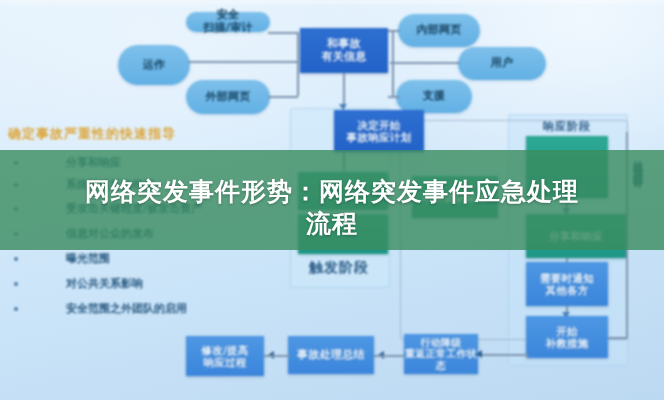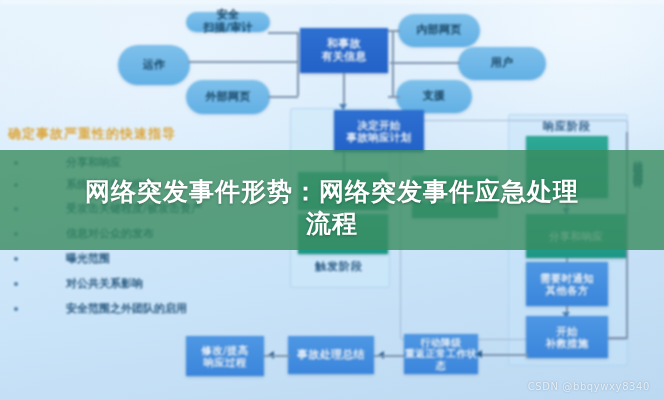--- a/index.html
+++ b/index.html
@@ -154,21 +154,21 @@
     <div class="conn conn-h" style="left:388px;top:96px;width:12px;"></div>
 
     <div class="conn conn-v" style="left:343px;top:73px;height:36px;"></div>
     <div class="arrow-d" style="left:339px;top:104px;"></div>
     <div class="node blue" style="left:298px;top:110px;width:90px;height:42px;font-size:10.5px;margin-left:36px;">决定开始
 事故响应计划</div>
 
     <div class="conn conn-v" style="left:343px;top:152px;height:20px;"></div>
     <div class="node teal" style="left:298px;top:172px;width:90px;height:38px;font-size:10px;"></div>
     <div class="node teal" style="left:298px;top:214px;width:90px;height:40px;font-size:10px;"></div>
-    <div class="phase-label" style="left:290px;top:259px;width:98px;font-size:11px;">触发阶段</div>
+    <div class="phase-label" style="left:290px;top:259px;width:98px;font-size:14px;">触发阶段</div>
 
     <div class="node teal" style="left:412px;top:176px;width:86px;height:42px;font-size:10.5px;">响应团队组建</div>
     <div class="conn-curve" style="left:388px;top:176px;width:26px;height:26px;border-right:none;border-top:none;border-radius:0 0 0 12px;"></div>
 
     <div class="phase-label" style="left:508px;top:119px;width:118px;font-size:11px;">响应阶段</div>
 
     <div class="node teal" style="left:526px;top:136px;width:82px;height:62px;font-size:10px;"></div>
     <div class="conn conn-v" style="left:566px;top:198px;height:16px;"></div>
     <div class="arrow-d" style="left:562px;top:208px;"></div>
 
@@ -239,15 +239,14 @@
 
   </div>
 
   <div id="banner"></div>
 
   <div id="banner-title">
     <div class="l1">网络突发事件形势：网络突发事件应急处理</div>
     <div class="l2">流程</div>
   </div>
 
-  <div id="watermark">CSDN @bbqywxy8340</div>
 
 </div>
 
 </body></html>

